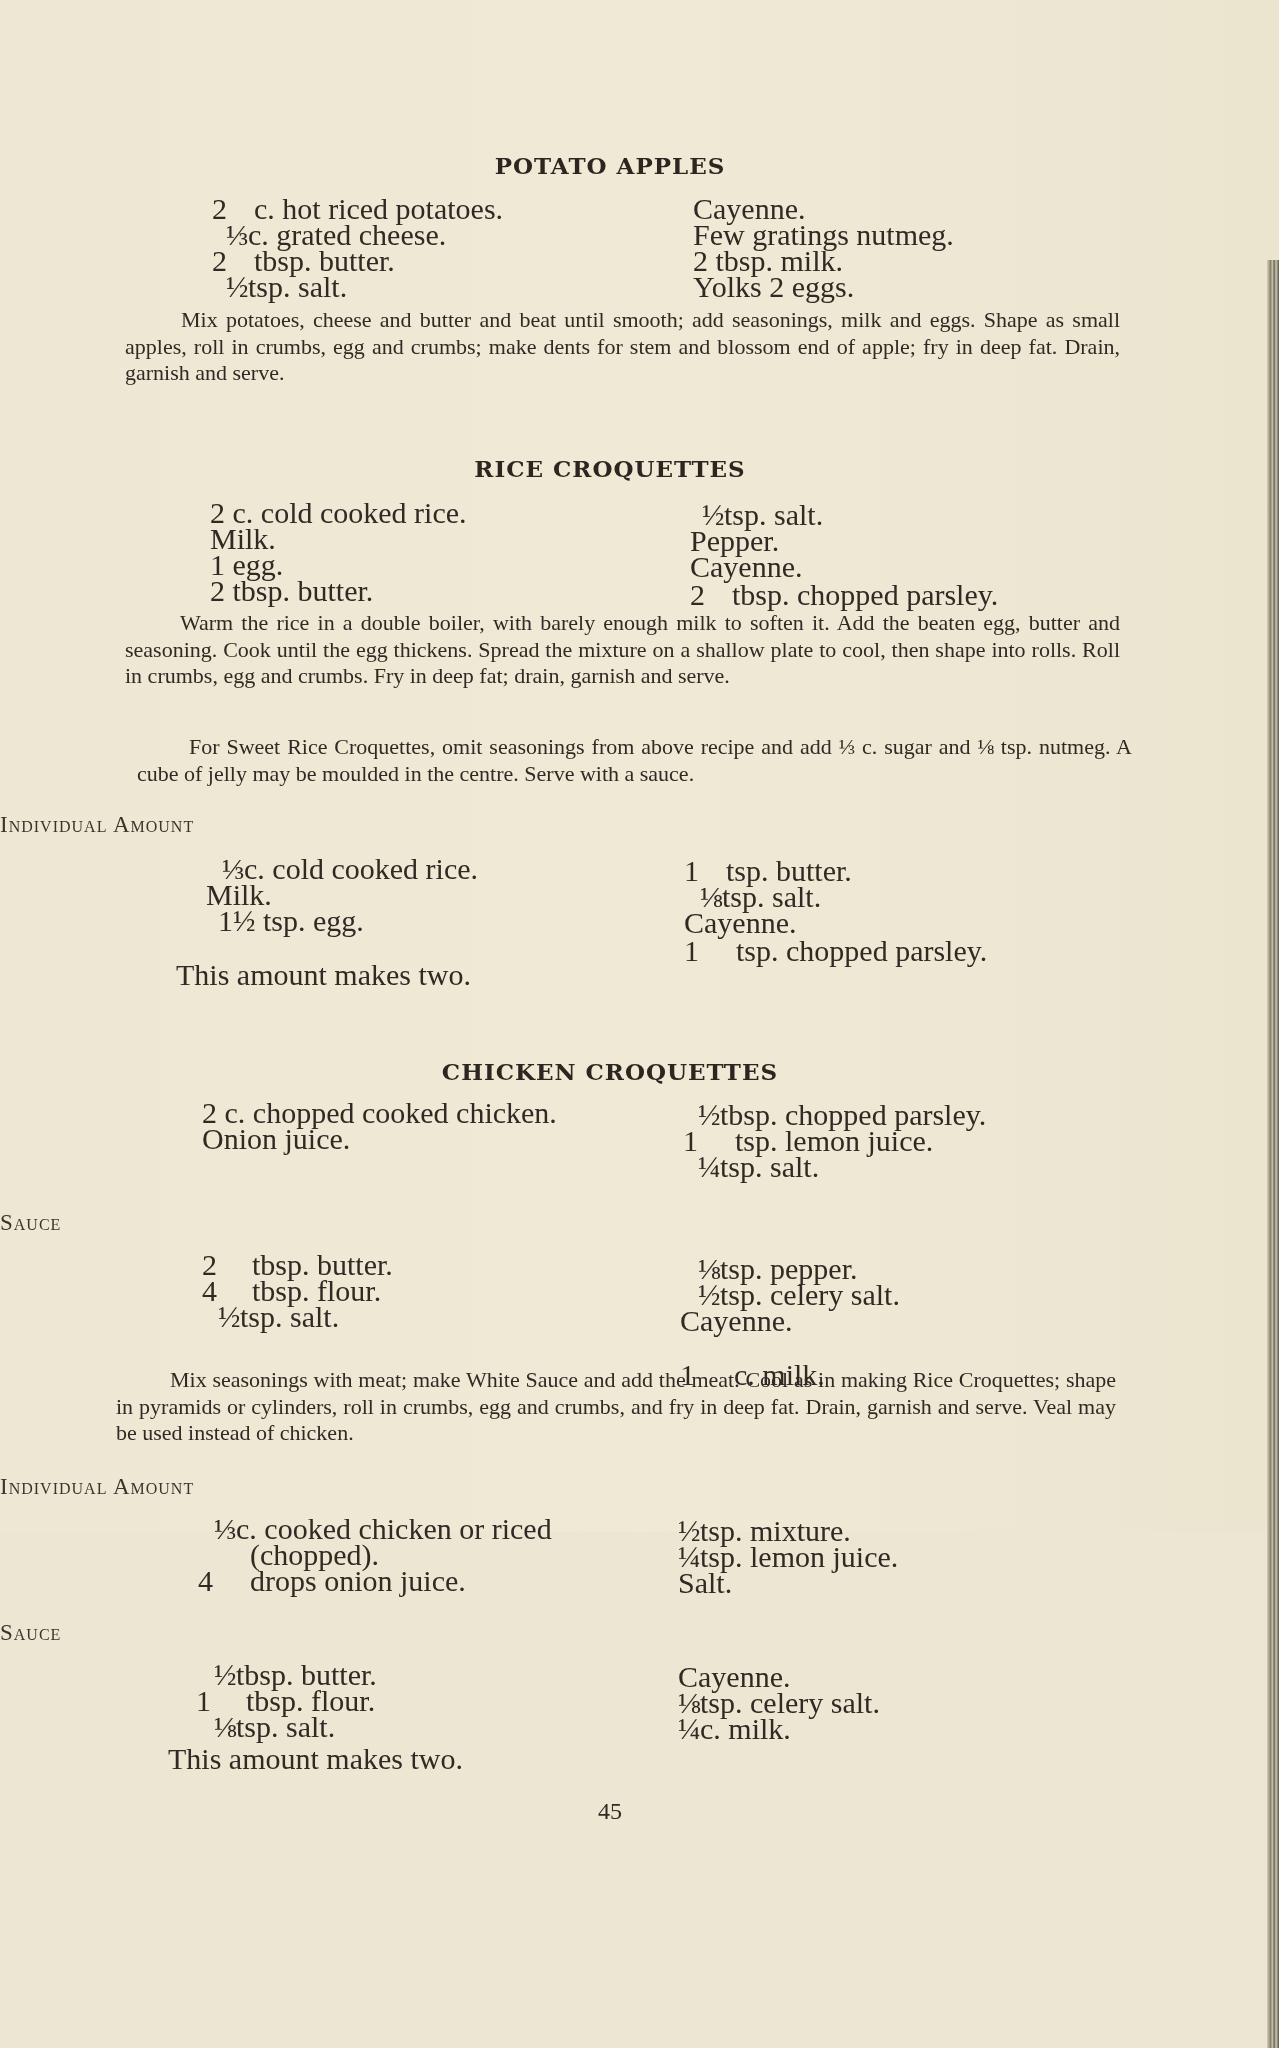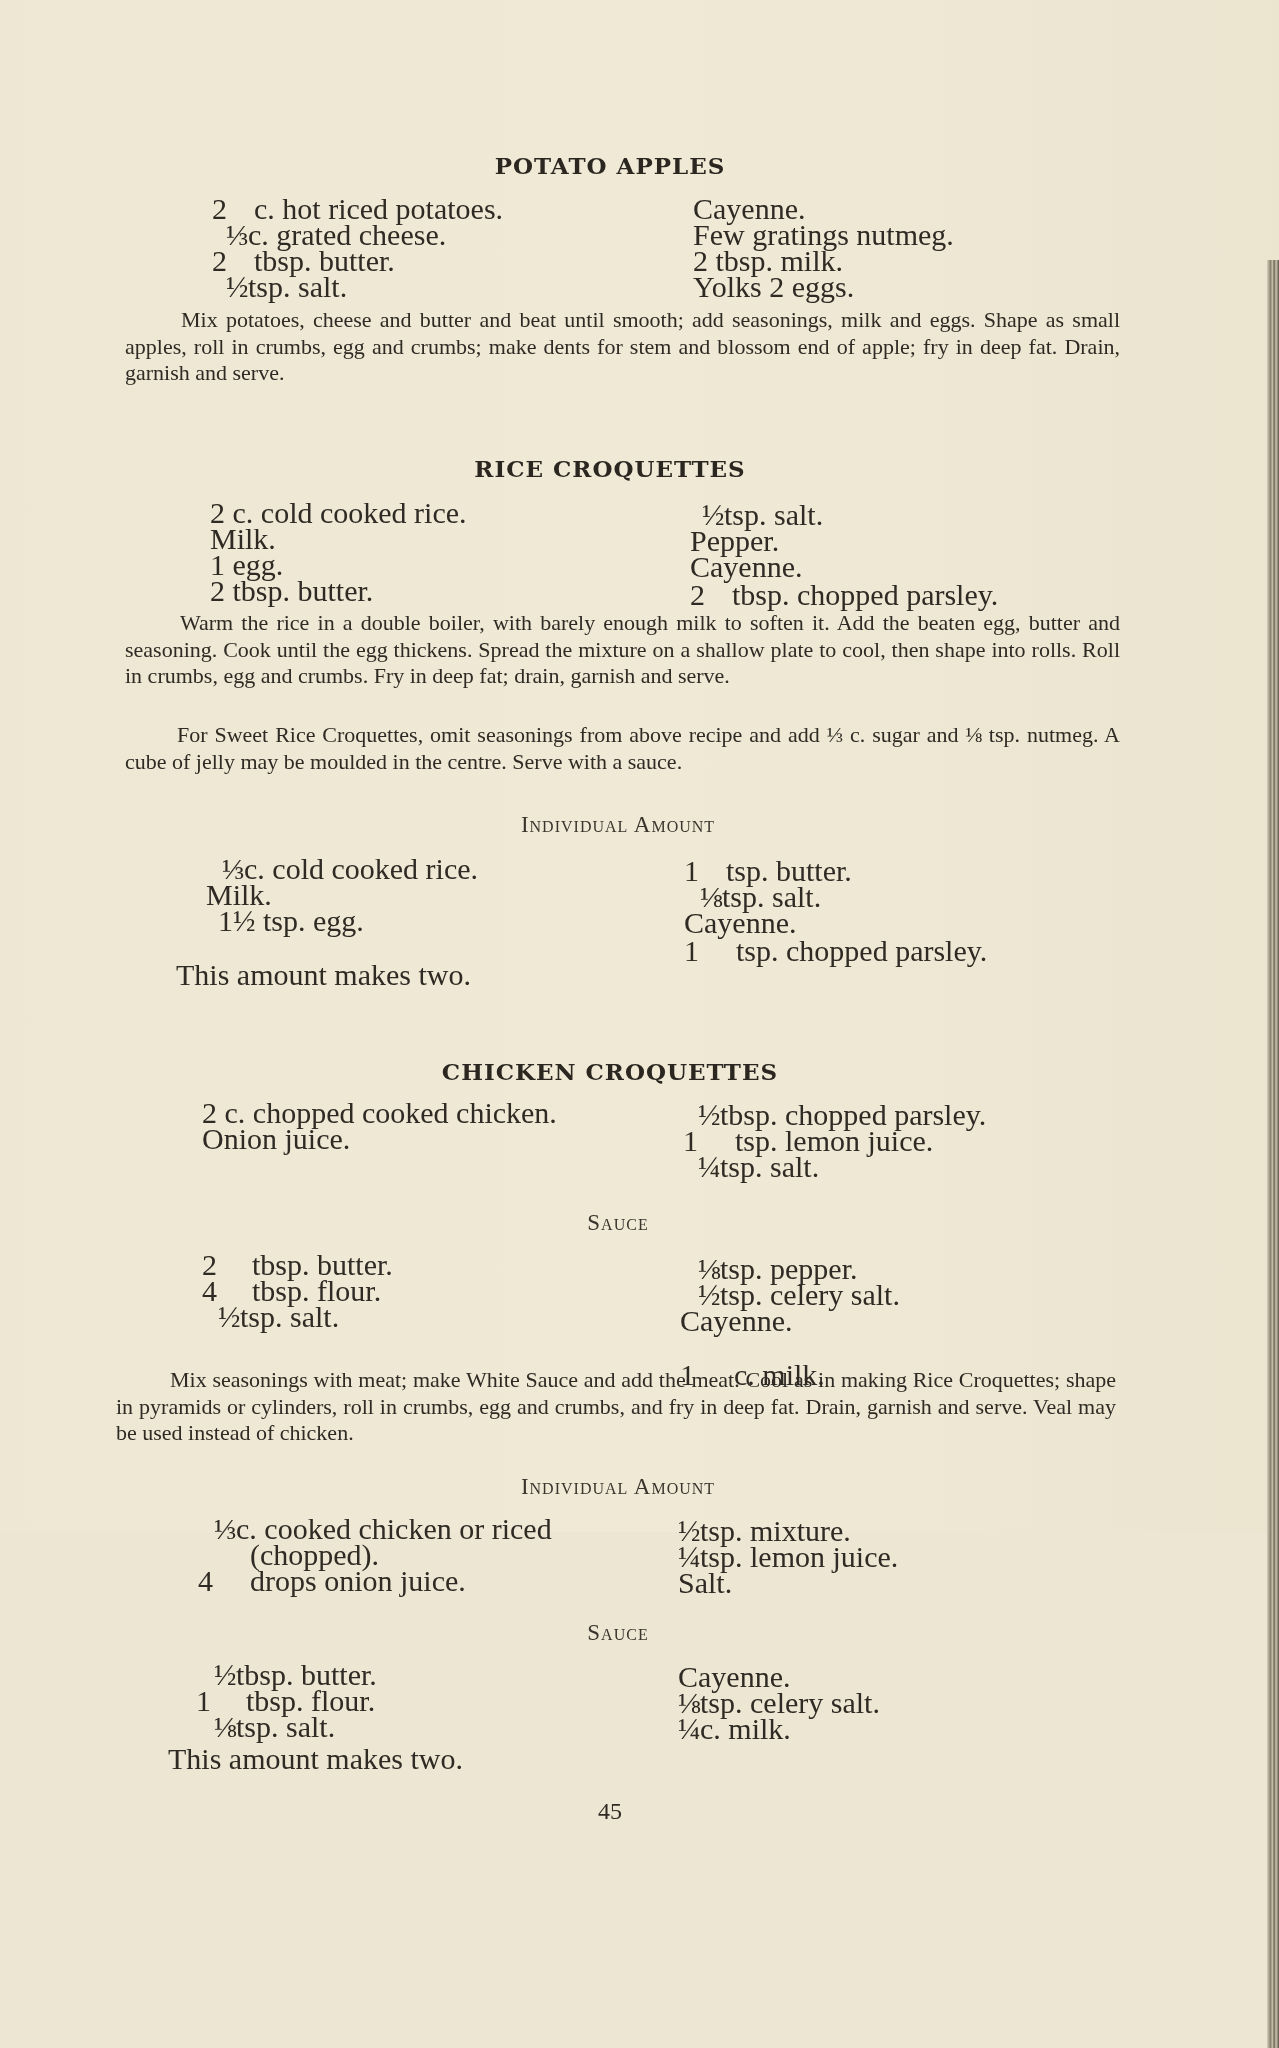--- a/index.html
+++ b/index.html
@@ -42,23 +42,23 @@
       width: 1220px;
       text-align: center;
       font-family: "DejaVu Serif", serif;
       font-weight: bold;
       font-size: 23px;
       letter-spacing: 1px;
       color: #2b2620;
     }
     .subheading {
       position: absolute;
-      left: 8px;
+      left: 0;
       width: 1220px;
-      text-align: center;
+      text-align: left;
       font-variant: small-caps;
       font-size: 23px;
       letter-spacing: 1px;
       color: #3a342c;
     }
     .line {
       position: absolute;
       font-size: 30px;
       white-space: nowrap;
       line-height: 1;
@@ -116,21 +116,21 @@
       <div class="line" style="left:210px; top:550px;">1 egg.</div>
       <div class="line" style="left:210px; top:576px;">2 tbsp. butter.</div>
 
       <div class="line" style="left:702px; top:500px;"><span class="num" style="width:22px">½</span><span>tsp. salt.</span></div>
       <div class="line" style="left:690px; top:526px;font-family:Liberation Serif, serif;">Pepper.</div>
       <div class="line" style="left:690px; top:552px;">Cayenne.</div>
       <div class="line" style="left:690px; top:580px;"><span class="num">2</span><span>tbsp. chopped parsley.</span></div>
 
       <p class="para" style="top:610px; margin:0;"><span class="indent" style="width:55px"></span><span>Warm the rice in a double boiler, with barely enough milk to soften it. Add the beaten egg, butter and seasoning. Cook until the egg thickens. Spread the mixture on a shallow plate to cool, then shape into rolls. Roll in crumbs, egg and crumbs. Fry in deep fat; drain, garnish and serve.</span></p>
 
-      <p class="para" style="top:722px; margin:0;"><span class="indent" style="width:52px"></span><span>For Sweet Rice Croquettes, omit seasonings from above recipe and add ⅓ c. sugar and ⅛ tsp. nutmeg. A cube of jelly may be moulded in the centre. Serve with a sauce.</span></p>
+      <p class="para" style="top:722px; margin:12px;"><span class="indent" style="width:52px"></span><span>For Sweet Rice Croquettes, omit seasonings from above recipe and add ⅓ c. sugar and ⅛ tsp. nutmeg. A cube of jelly may be moulded in the centre. Serve with a sauce.</span></p>
 
       <div class="subheading" style="top:812px;">Individual Amount</div>
 
       <div class="line" style="left:222px; top:854px;"><span class="num" style="width:22px">⅓</span><span>c. cold cooked rice.</span></div>
       <div class="line" style="left:206px; top:880px;">Milk.</div>
       <div class="line" style="left:218px; top:906px;"><span>1½</span> <span>tsp. egg.</span></div>
 
       <div class="line" style="left:684px; top:856px;"><span class="num">1</span><span>tsp. butter.</span></div>
       <div class="line" style="left:700px; top:882px;"><span class="num" style="width:22px">⅛</span><span>tsp. salt.</span></div>
       <div class="line" style="left:684px; top:908px;">Cayenne.</div>

